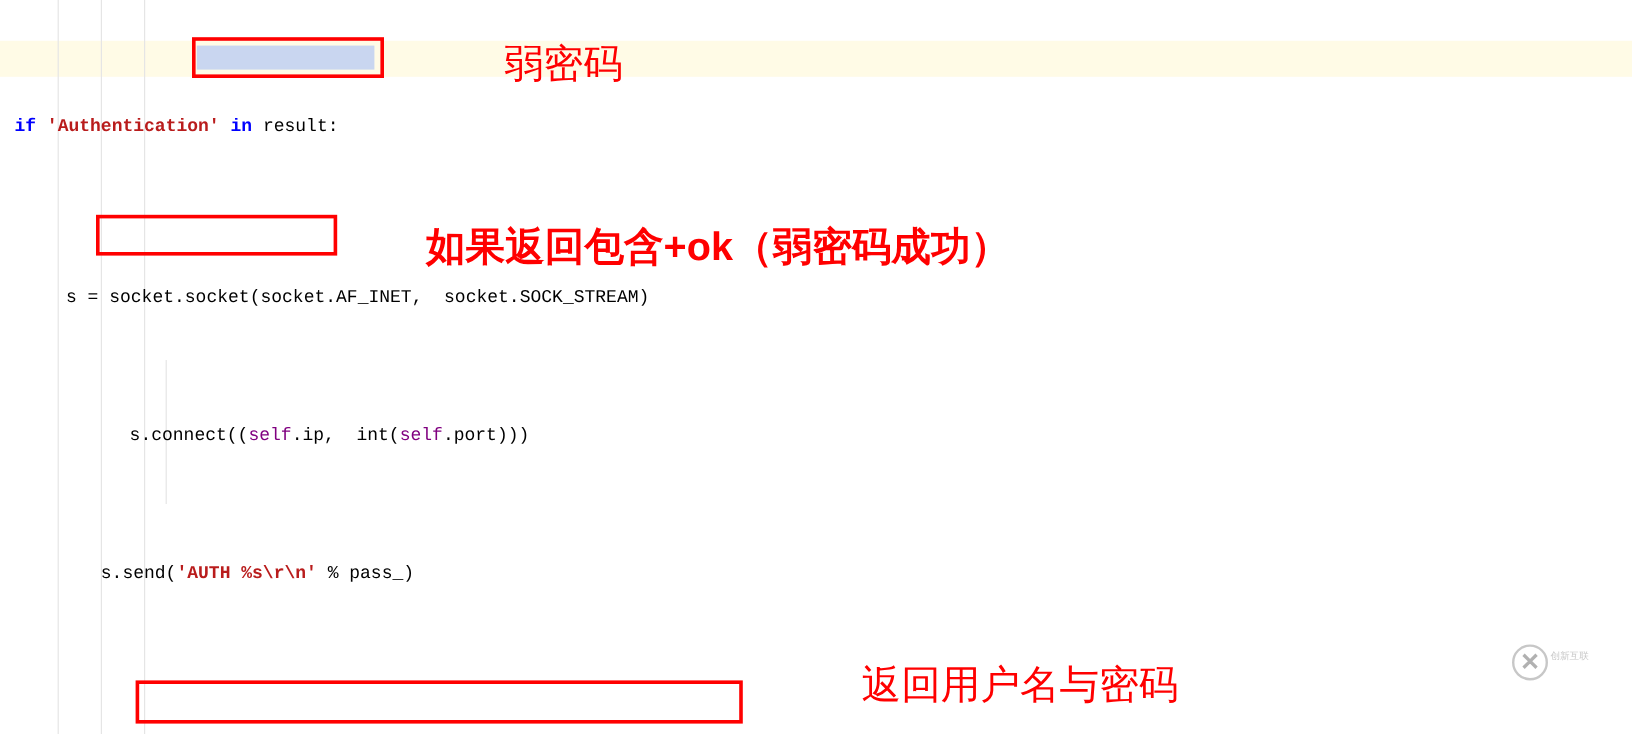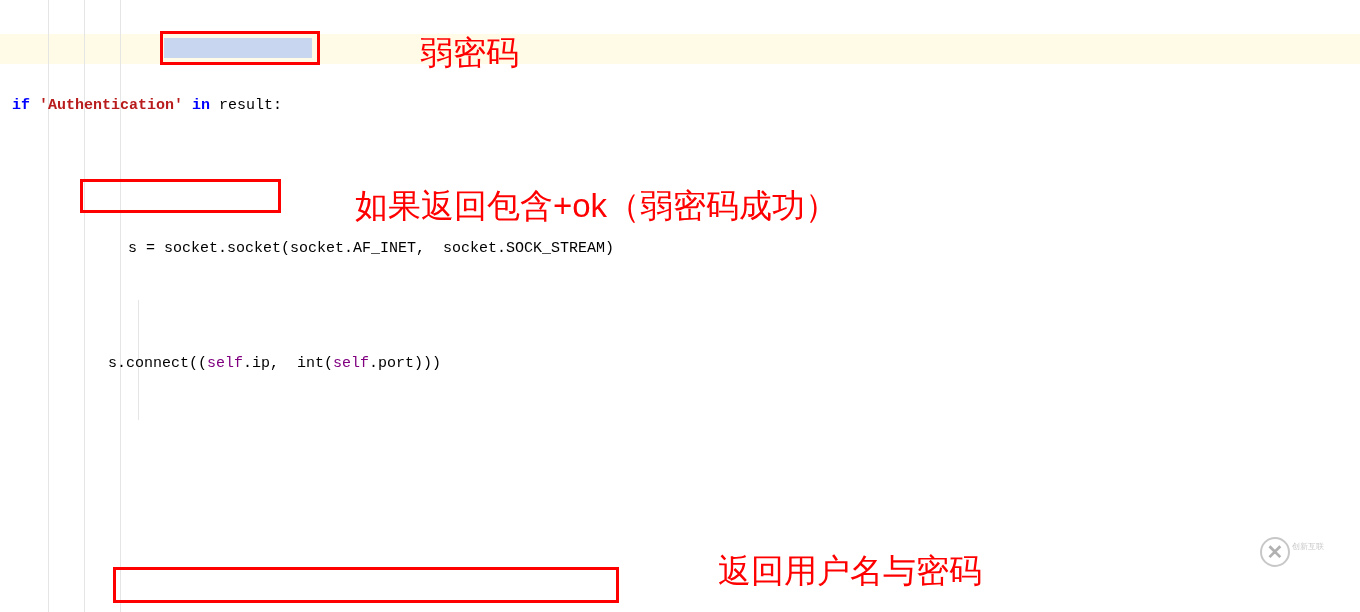--- a/index.html
+++ b/index.html
@@ -110,24 +110,25 @@
 
 <div class="highlight-line" style="top: 34px;"></div>
 
 <div class="selbox" style="left: 164px; top: 38px; width: 148px;"></div>
 
 <div class="code-area">
 
   <div class="code-line"><span class="kw seg">if</span><span class="seg"> </span><span class="str seg">'Authentication'</span><span class="seg"> </span><span class="kw seg">in</span><span class="seg"> result:</span></div>
 
 
-  <div class="code-line" style="padding-left:84px;margin-left:44px;"><span class="seg">s = socket.socket(socket.AF_INET,  socket.SOCK_STREAM)</span></div>
+  <div class="code-line" style="padding-left:55px;"><span class="seg">s = socket.socket(socket.AF_INET,  socket.SOCK_STREAM)</span></div>
 
   <div class="code-line" style="padding-left:108px;"><span class="seg">s.connect((</span><span class="self seg">self</span><span class="seg">.ip,  int(</span><span class="self seg">self</span><span class="seg">.port)))</span></div>
 
+  <div class="code-line" style="padding-left:84px;"><span class="seg">s.send(</span><span class="str seg">'AUTH %s\r\n'</span><span class="seg"> % pass_)</span></div>
 
   
 
   
 
   
 
   
 
   
@@ -152,19 +153,19 @@
 
   
 
 </div>
 
 <div class="redbox1" style="left:160px; top:31px; width:154px; height:28px;"></div>
 <div class="redbox1" style="left:80px; top:179px; width:195px; height:28px;"></div>
 <div class="redbox1" style="left:113px; top:567px; width:500px; height:30px;"></div>
 
 <div class="annotation" style="left:420px; top:22px;">弱密码</div>
-<div class="annotation" style="left:355px; top:175px;">如果返回包含+ok（弱密码成功）</div>
+<div class="annotation" style="left:355px; top:175px;font-weight:bold;">如果返回包含+ok（弱密码成功）</div>
 <div class="annotation" style="left:718px; top:540px;">返回用户名与密码</div>
 
 <div class="logo">
   <span class="logo-c">✕</span>
   <span class="logo-text">创新互联</span>
 </div>
 
 </body></html>

